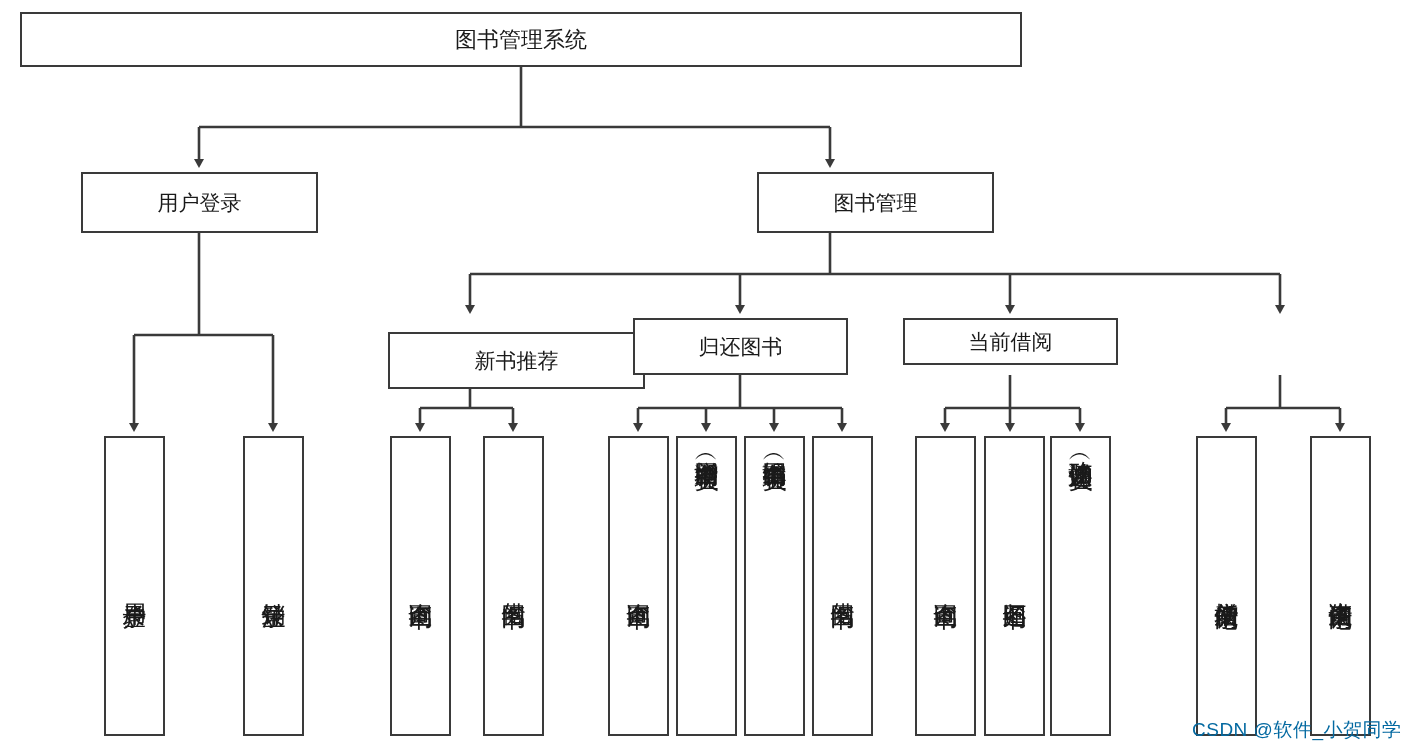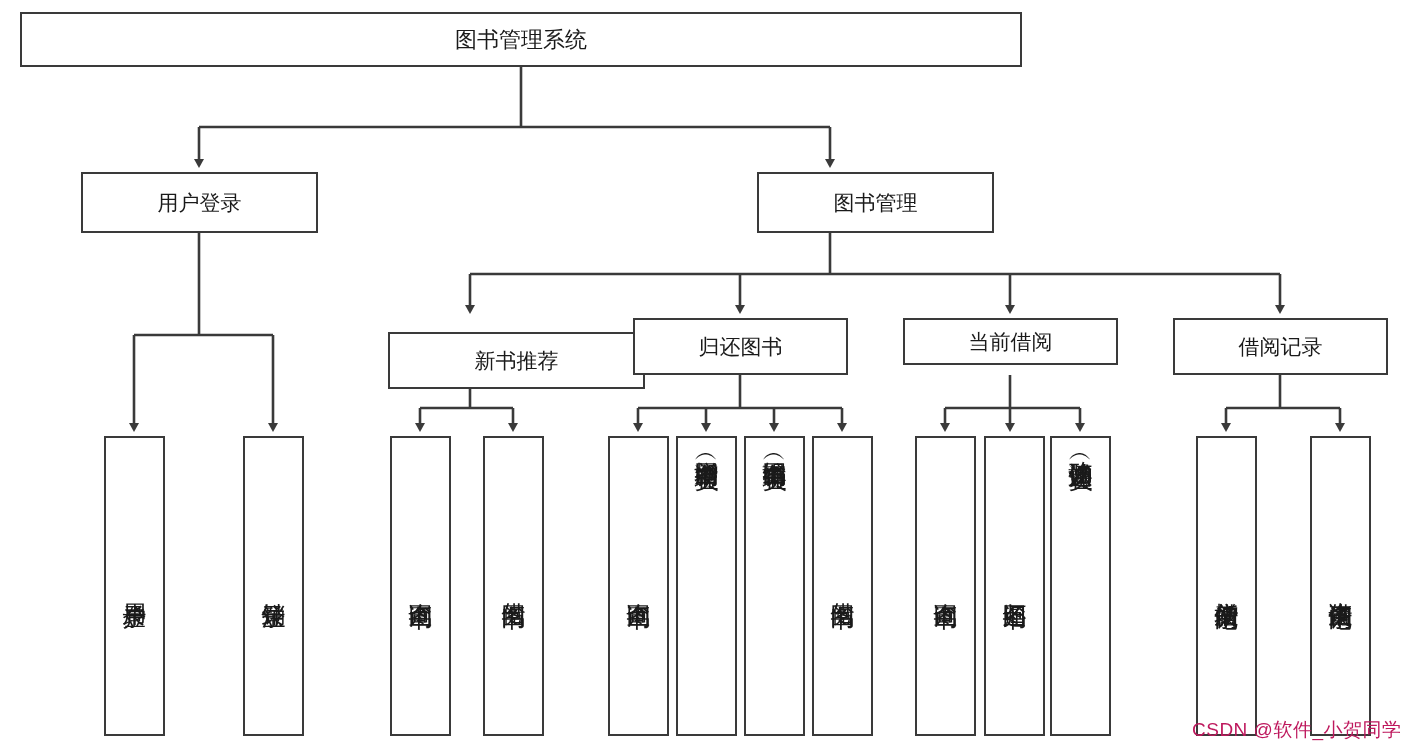--- a/index.html
+++ b/index.html
@@ -63,21 +63,21 @@
     white-space: nowrap;
     margin: 0 auto;
   }
   .node.vert.centered {
     align-items: center;
     padding-top: 0;
   }
   .watermark {
     position: absolute;
     font-size: 19px;
-    color: #be185d;
+    color: #0369a1;
     white-space: nowrap;
     letter-spacing: 0.5px;
   }
 </style>
 </head>
 <body>
 
 <div id="canvas">
 
   <svg class="wires" viewBox="0 0 1405 747">
@@ -145,23 +145,20 @@
 
   <div class="node horiz" style="left:363px; top:332px; width:257px; height:57px;margin-left:25px;">
     <span class="label">新书推荐</span>
   </div>
   <div class="node horiz" style="left:633px; top:318px; width:215px; height:57px;">
     <span class="label">归还图书</span>
   </div>
   <div class="node horiz" style="left:903px; top:318px; width:215px; height:47px;">
     <span class="label">当前借阅</span>
   </div>
-  <div class="node horiz" style="left:1173px; top:318px; width:215px; height:57px;">
-    <span class="label">借阅记录</span>
-  </div>
 
   <div class="node vert centered" style="left:104px; top:436px; width:61px; height:300px;">
     <span class="label">用户登录</span>
   </div>
   <div class="node vert centered" style="left:243px; top:436px; width:61px; height:300px;">
     <span class="label">注销登录</span>
   </div>
 
   <div class="node vert centered" style="left:390px; top:436px; width:61px; height:300px;">
     <span class="label">查询图书</span>

